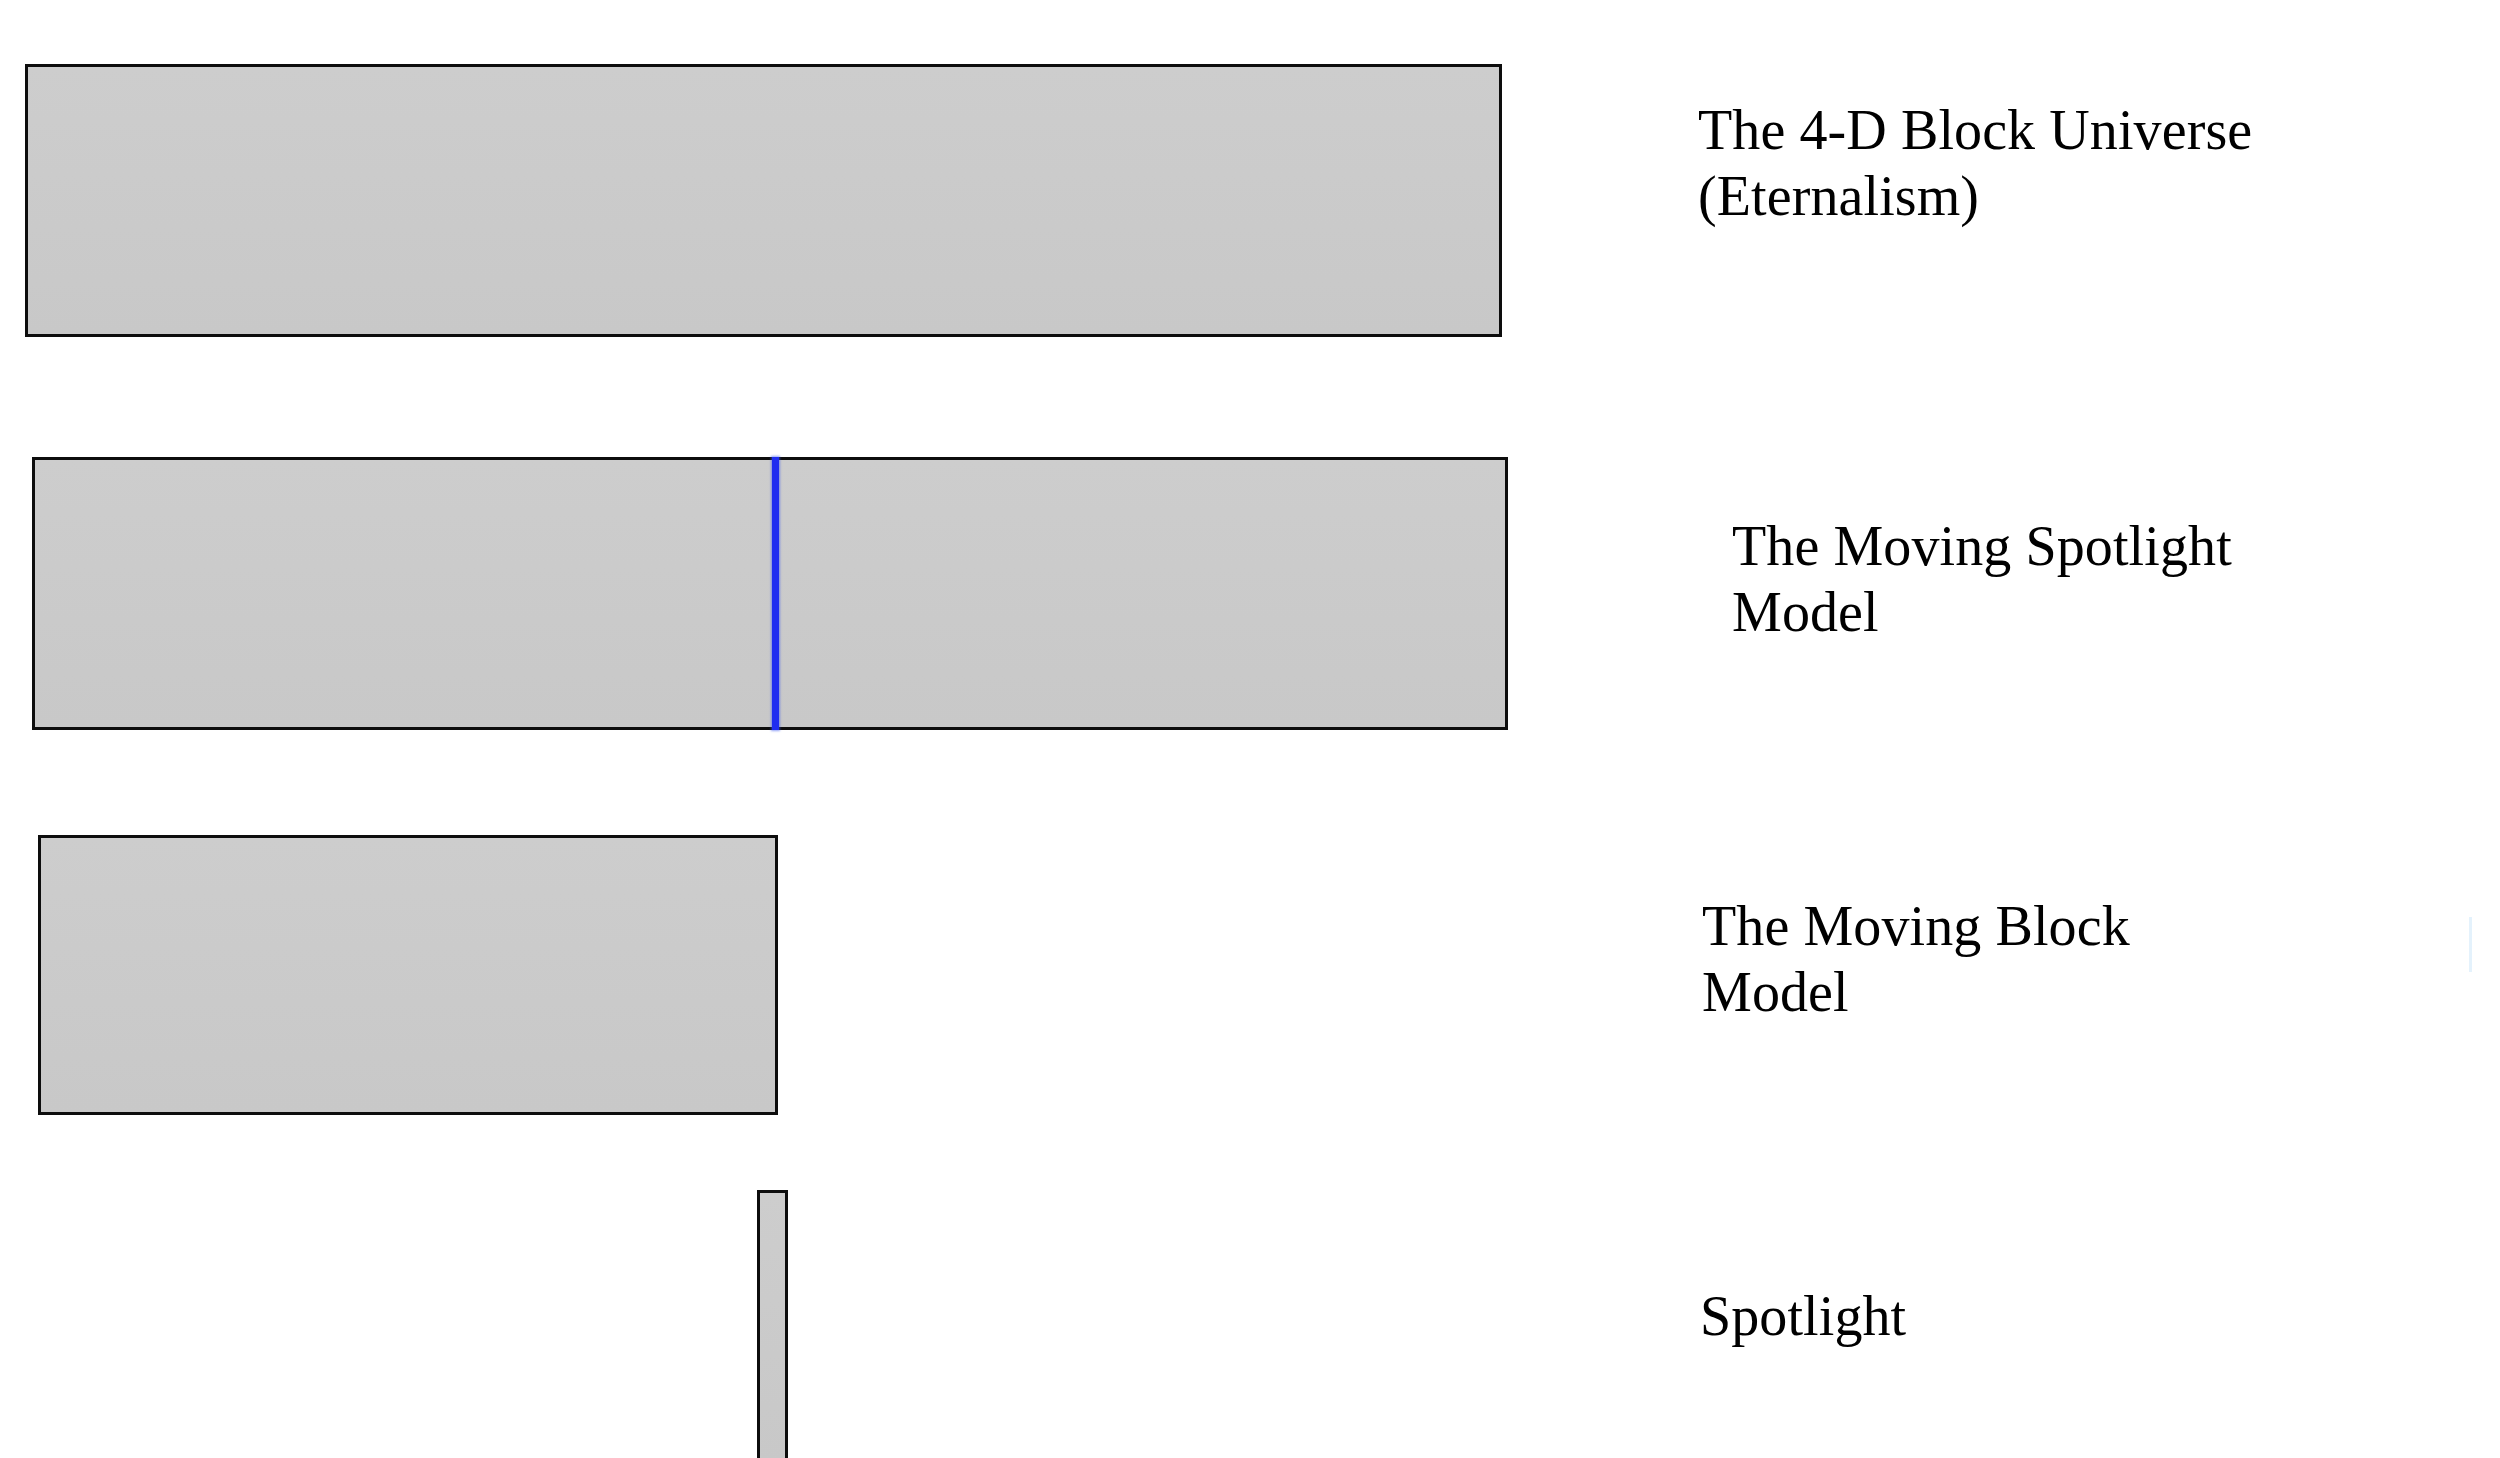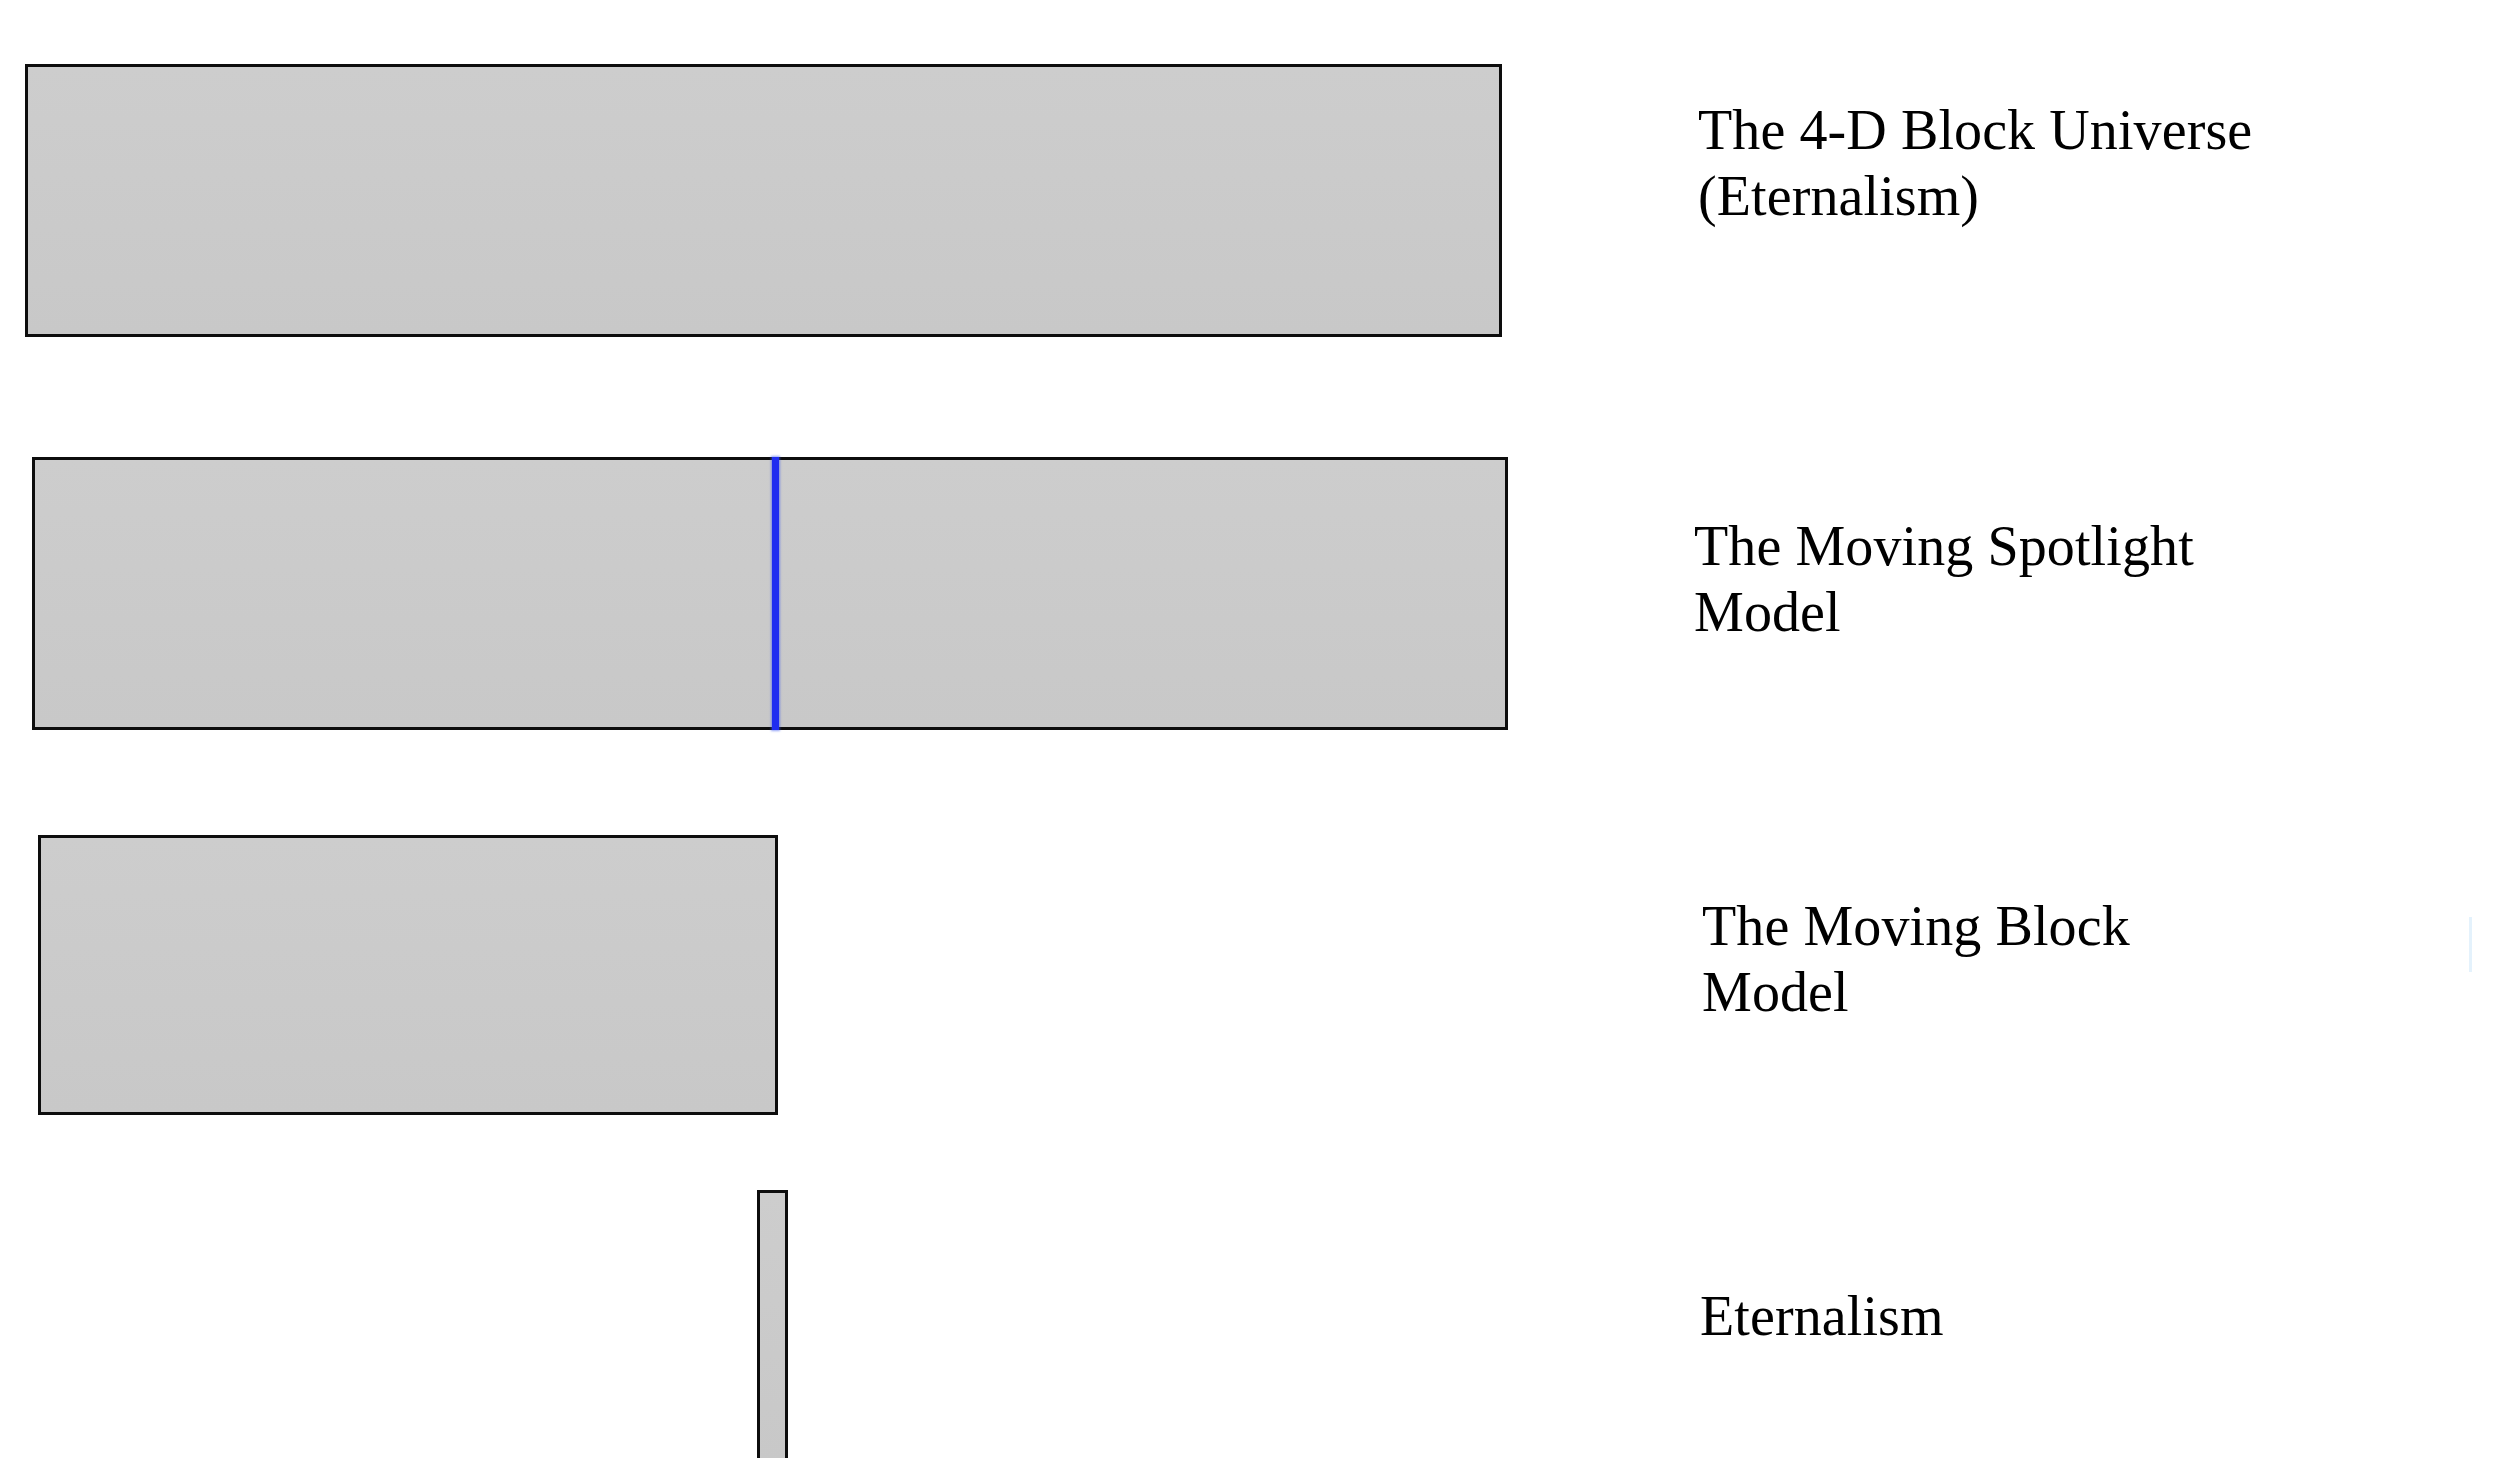--- a/index.html
+++ b/index.html
@@ -80,23 +80,23 @@
     <div class="block-inner-shade"></div>
   </div>
 
   <div class="block" style="left:757px; top:1158px; width:31px; height:274px;">
     <div class="block-inner-shade"></div>
   </div>
 
   <div class="label" style="left:1698px; top:66px;">The 4-D Block Universe
 (Eternalism)</div>
 
-  <div class="label" style="left:1694px; top:482px;">The Moving Spotlight
+  <div class="label" style="left:1732px; top:482px;">The Moving Spotlight
 Model</div>
 
   <div class="label" style="left:1702px; top:862px;">The Moving Block
 Model</div>
 
-  <div class="label" style="left:1700px; top:1252px;">Eternalism</div>
+  <div class="label" style="left:1700px; top:1252px;">Spotlight</div>
 
   <div class="edge-artifact" style="left:2469px; top:885px; width:3px; height:55px;"></div>
 
 </div>
 
 </body></html>

